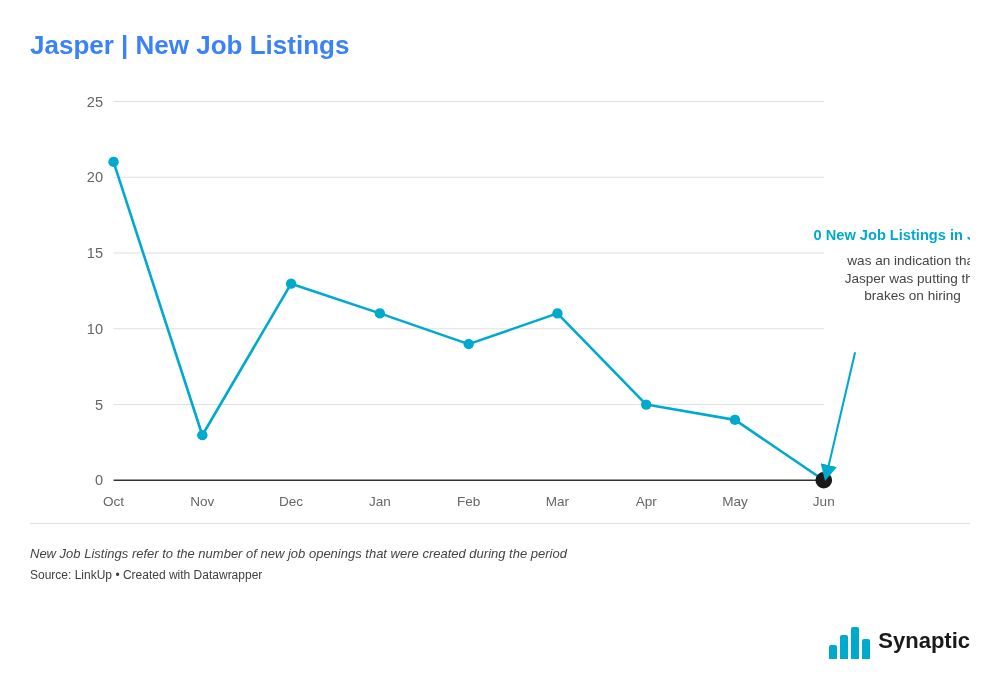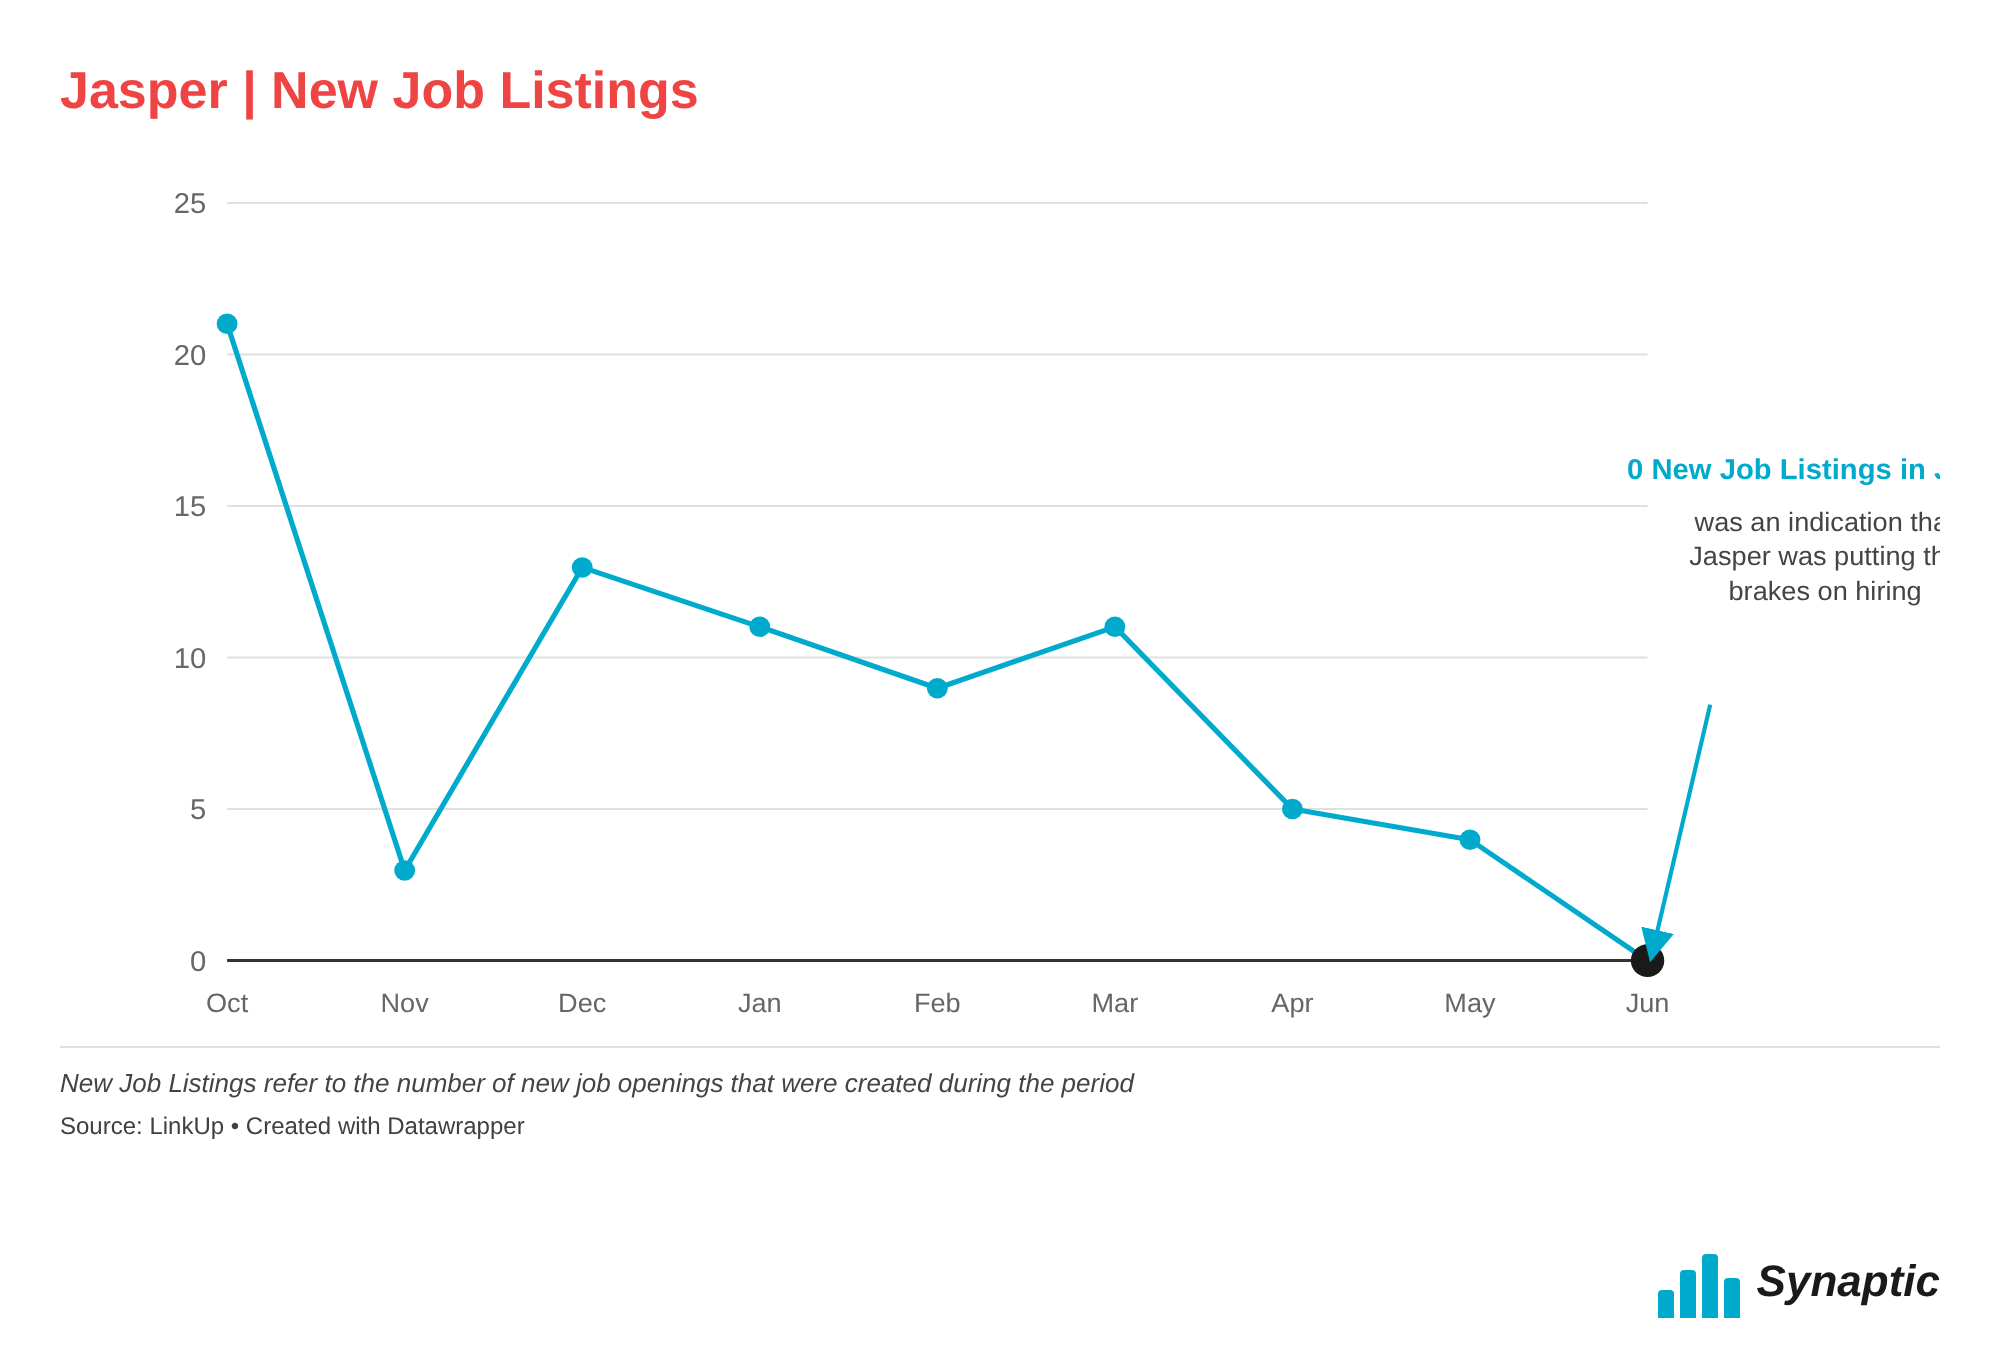--- a/index.html
+++ b/index.html
@@ -14,35 +14,35 @@
     .chart-container {
       width: 1000px;
       height: 677px;
       background: #fff;
       padding: 30px 30px 20px 30px;
       position: relative;
     }
     .chart-title {
       font-size: 26px;
       font-weight: 700;
-      color: #ef4444;
+      color: #3b82f6;
       margin-bottom: 20px;
     }
     .chart-area {
       position: relative;
       width: 100%;
       height: 430px;
     }
     svg.main-chart {
       width: 100%;
       height: 100%;
     }
     .footer-area {
       margin-top: 12px;
-      padding-top: 8px;
+      padding-top: 20px;
       border-top: 1px solid #e0e0e0;
     }
     .footer-note {
       font-style: italic;
       font-size: 13px;
       color: #444;
       max-width: 620px;
       line-height: 1.5;
       margin-bottom: 4px;
     }
@@ -66,21 +66,20 @@
     }
     .logo-bar {
       background: #00aacc;
       width: 8px;
       border-radius: 2px 2px 0 0;
     }
     .logo-text {
       font-size: 22px;
       font-weight: 700;
       color: #1a1a1a;
-      font-style: italic;
     }
   </style>
 </head>
 <body>
 
 <div class="chart-container">
   <div class="chart-title">Jasper | New Job Listings</div>
 
   <div class="chart-area">
     <svg class="main-chart" viewBox="0 0 900 420" preserveAspectRatio="none">

